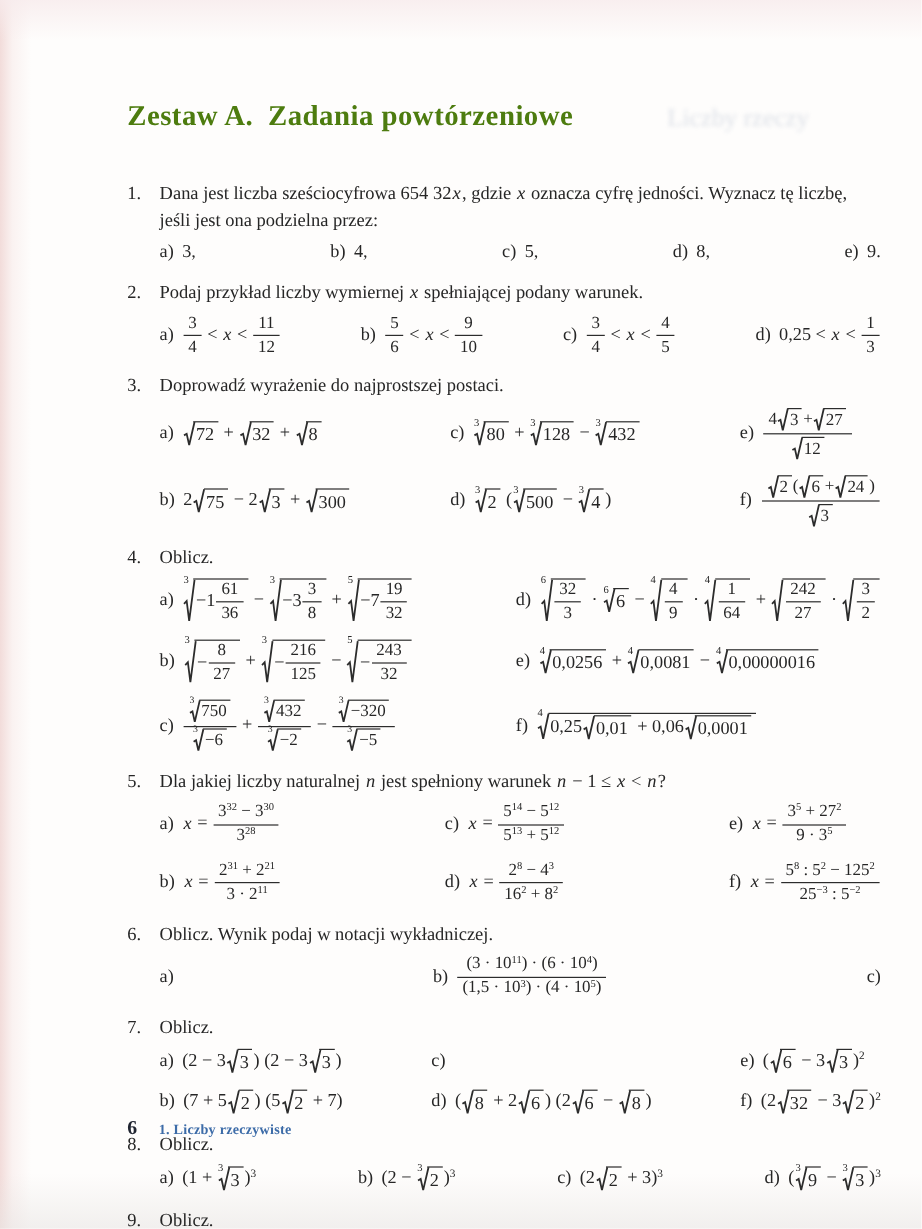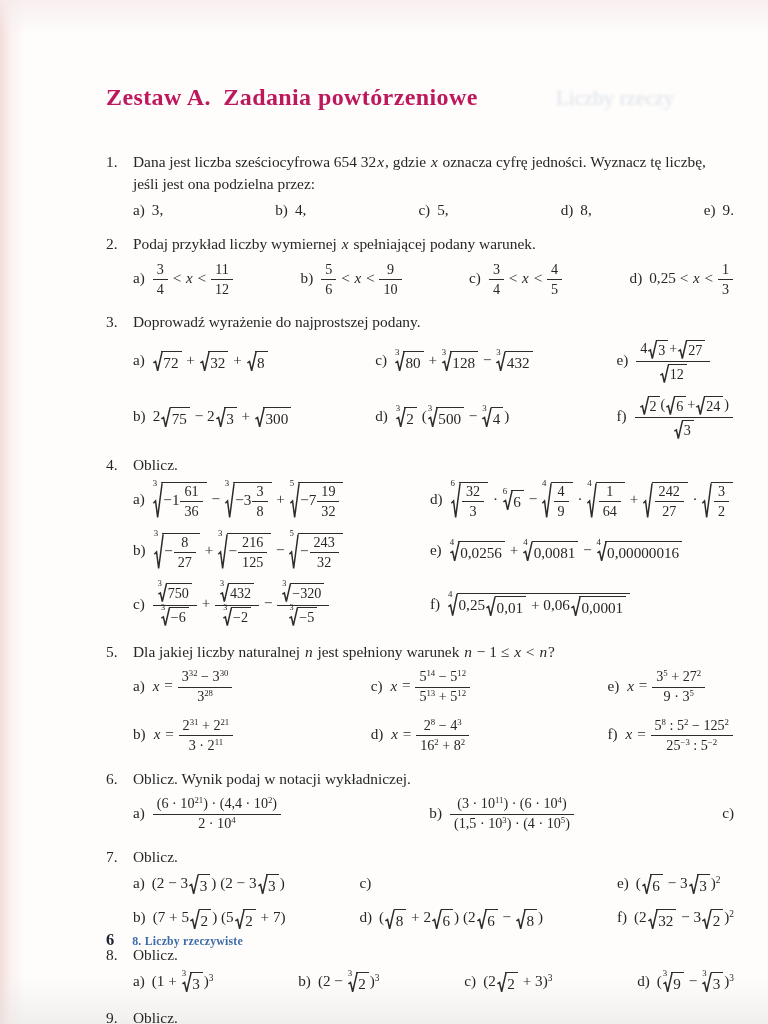--- a/index.html
+++ b/index.html
@@ -18,21 +18,21 @@
     pointer-events:none;}
   .edge-bottom{position:absolute;left:0;bottom:0;width:768px;height:46px;
     background:linear-gradient(0deg,rgba(231,228,226,.55) 0%,rgba(255,255,255,0) 100%);
     pointer-events:none;}
   .bleed{position:absolute;top:86px;left:556px;width:220px;
     font-size:21px;color:#93a2ba;opacity:.32;filter:blur(1.6px);
     white-space:nowrap;overflow:hidden;}
 
   .page{position:absolute;left:106px;top:84px;width:628px;}
   .title{
-    font-size:24px;color:#be185d;letter-spacing:.4px;
+    font-size:24px;color:#4d7c0f;letter-spacing:.4px;
     margin:0 0 40px 0;font-weight:600;
   }
   .problem{margin-bottom:14px;}
   .phead{display:flex;font-size:15.4px;line-height:1.4;}
   .pnum{flex:0 0 27px;}
   .pstmt{flex:1;}
   .popts{display:grid;grid-auto-flow:column;align-items:baseline;
     margin:7px 0 0 27px;column-gap:16px;row-gap:13px;font-size:15.2px;}
   .popts.spread{justify-content:space-between;}
   .popts.equal{justify-items:start;}
@@ -139,21 +139,21 @@
             <span class="omath">0,25 &lt; <i class="mvar">x</i> &lt; <span class="fr">
                 <span class="nu">1</span>
                 <span class="de">3</span>
               </span></span>
           </div>
         </div>
       </div>
       <div class="problem">
         <div class="phead">
           <span class="pnum">3.</span>
-          <span class="pstmt">Doprowadź wyrażenie do najprostszej podany.</span>
+          <span class="pstmt">Doprowadź wyrażenie do najprostszej postaci.</span>
         </div>
         <div class="popts spread" style="grid-template-rows: repeat(2, auto);">
           <div class="opt">
             <span class="olabel">a)</span>
             <span class="omath"><span class="rt"><svg viewBox="0 0 10 24" preserveAspectRatio="none">
                   <path d="M0.4 13.5 L2.8 12 L5.1 22.6 L10 0.8" fill="none" stroke="#2c2c2c" stroke-width="1.5" vector-effect="non-scaling-stroke"></path>
                 </svg><span class="rbar">72</span></span> + <span class="rt"><svg viewBox="0 0 10 24" preserveAspectRatio="none">
                   <path d="M0.4 13.5 L2.8 12 L5.1 22.6 L10 0.8" fill="none" stroke="#2c2c2c" stroke-width="1.5" vector-effect="non-scaling-stroke"></path>
                 </svg><span class="rbar">32</span></span> + <span class="rt"><svg viewBox="0 0 10 24" preserveAspectRatio="none">
                   <path d="M0.4 13.5 L2.8 12 L5.1 22.6 L10 0.8" fill="none" stroke="#2c2c2c" stroke-width="1.5" vector-effect="non-scaling-stroke"></path>
@@ -392,24 +392,20 @@
         </div>
       </div>
       <div class="problem">
         <div class="phead">
           <span class="pnum">6.</span>
           <span class="pstmt">Oblicz. Wynik podaj w notacji wykładniczej.</span>
         </div>
         <div class="popts spread" style="grid-template-rows: repeat(1, auto);">
           <div class="opt">
             <span class="olabel">a)</span>
-            <span class="omath"><span class="fr">
-                <span class="nu">(6 · 10<sup class="msup">21</sup>) · (4,4 · 10<sup class="msup">2</sup>)</span>
-                <span class="de">2 · 10<sup class="msup">4</sup></span>
-              </span></span>
           </div>
           <div class="opt">
             <span class="olabel">b)</span>
             <span class="omath"><span class="fr">
                 <span class="nu">(3 · 10<sup class="msup">11</sup>) · (6 · 10<sup class="msup">4</sup>)</span>
                 <span class="de">(1,5 · 10<sup class="msup">3</sup>) · (4 · 10<sup class="msup">5</sup>)</span>
               </span></span>
           </div>
           <div class="opt">
             <span class="olabel">c)</span>
@@ -509,14 +505,14 @@
         <div class="phead">
           <span class="pnum">9.</span>
           <span class="pstmt">Oblicz.</span>
         </div>
       </div>
     </main>
 </div>
 
 <div class="footer">
   <span class="pageno">6</span>
-  <span class="section">8. Liczby rzeczywiste</span>
+  <span class="section">1. Liczby rzeczywiste</span>
 </div>
 
 </body></html>

